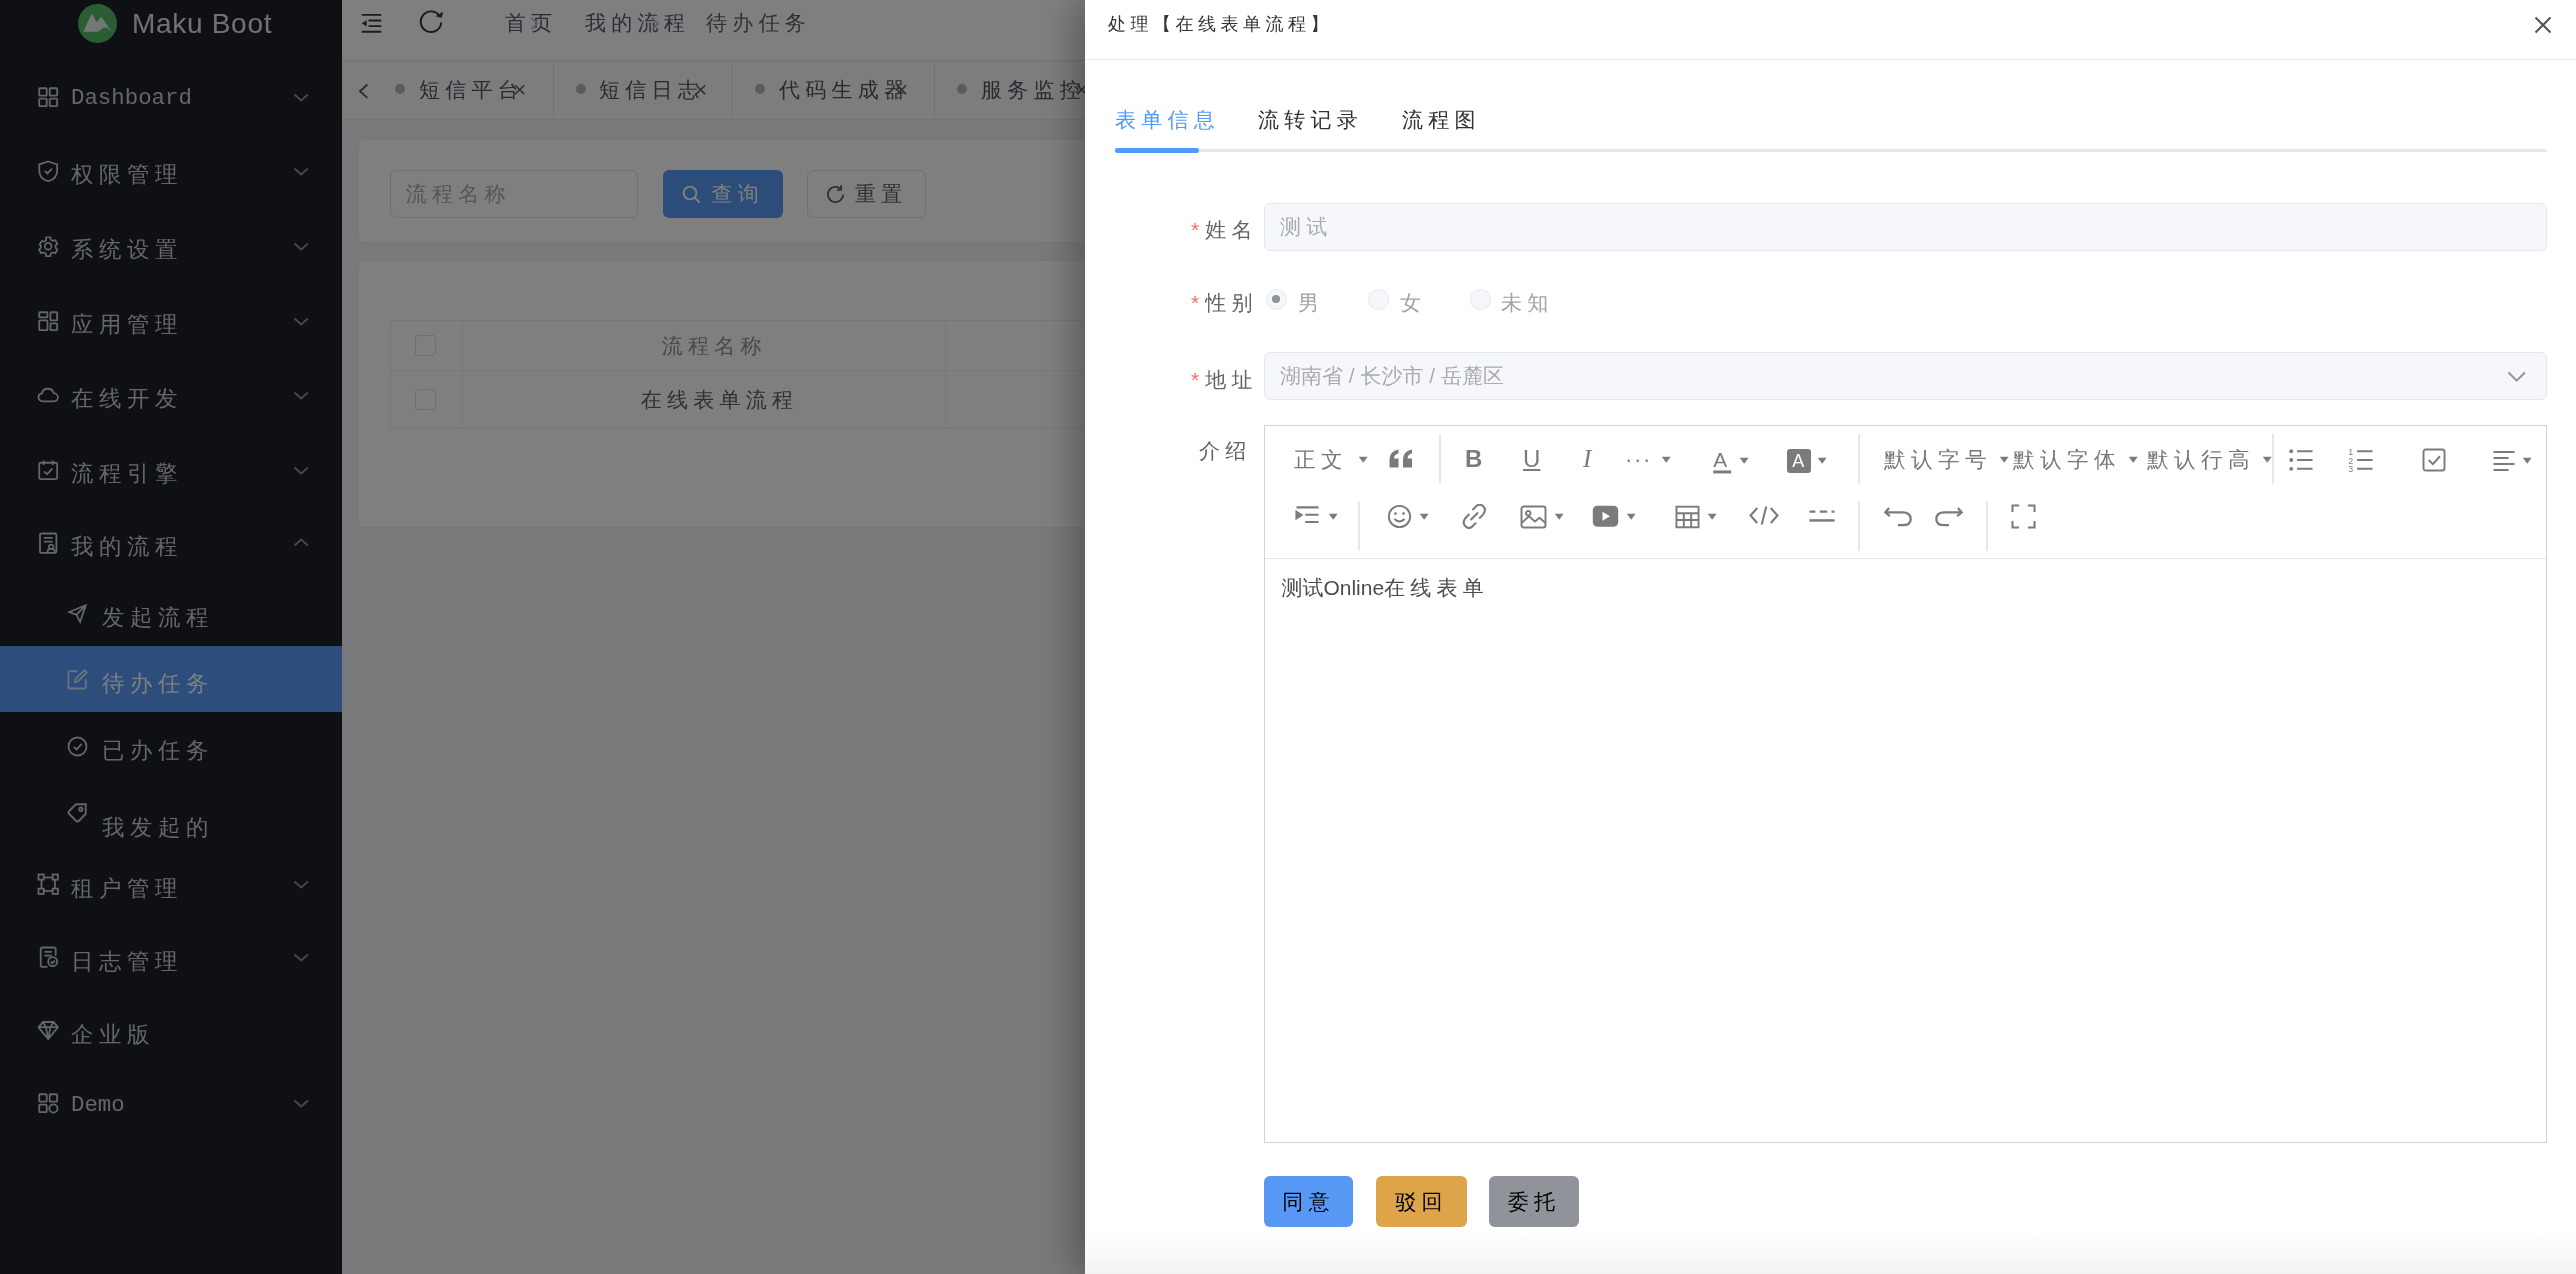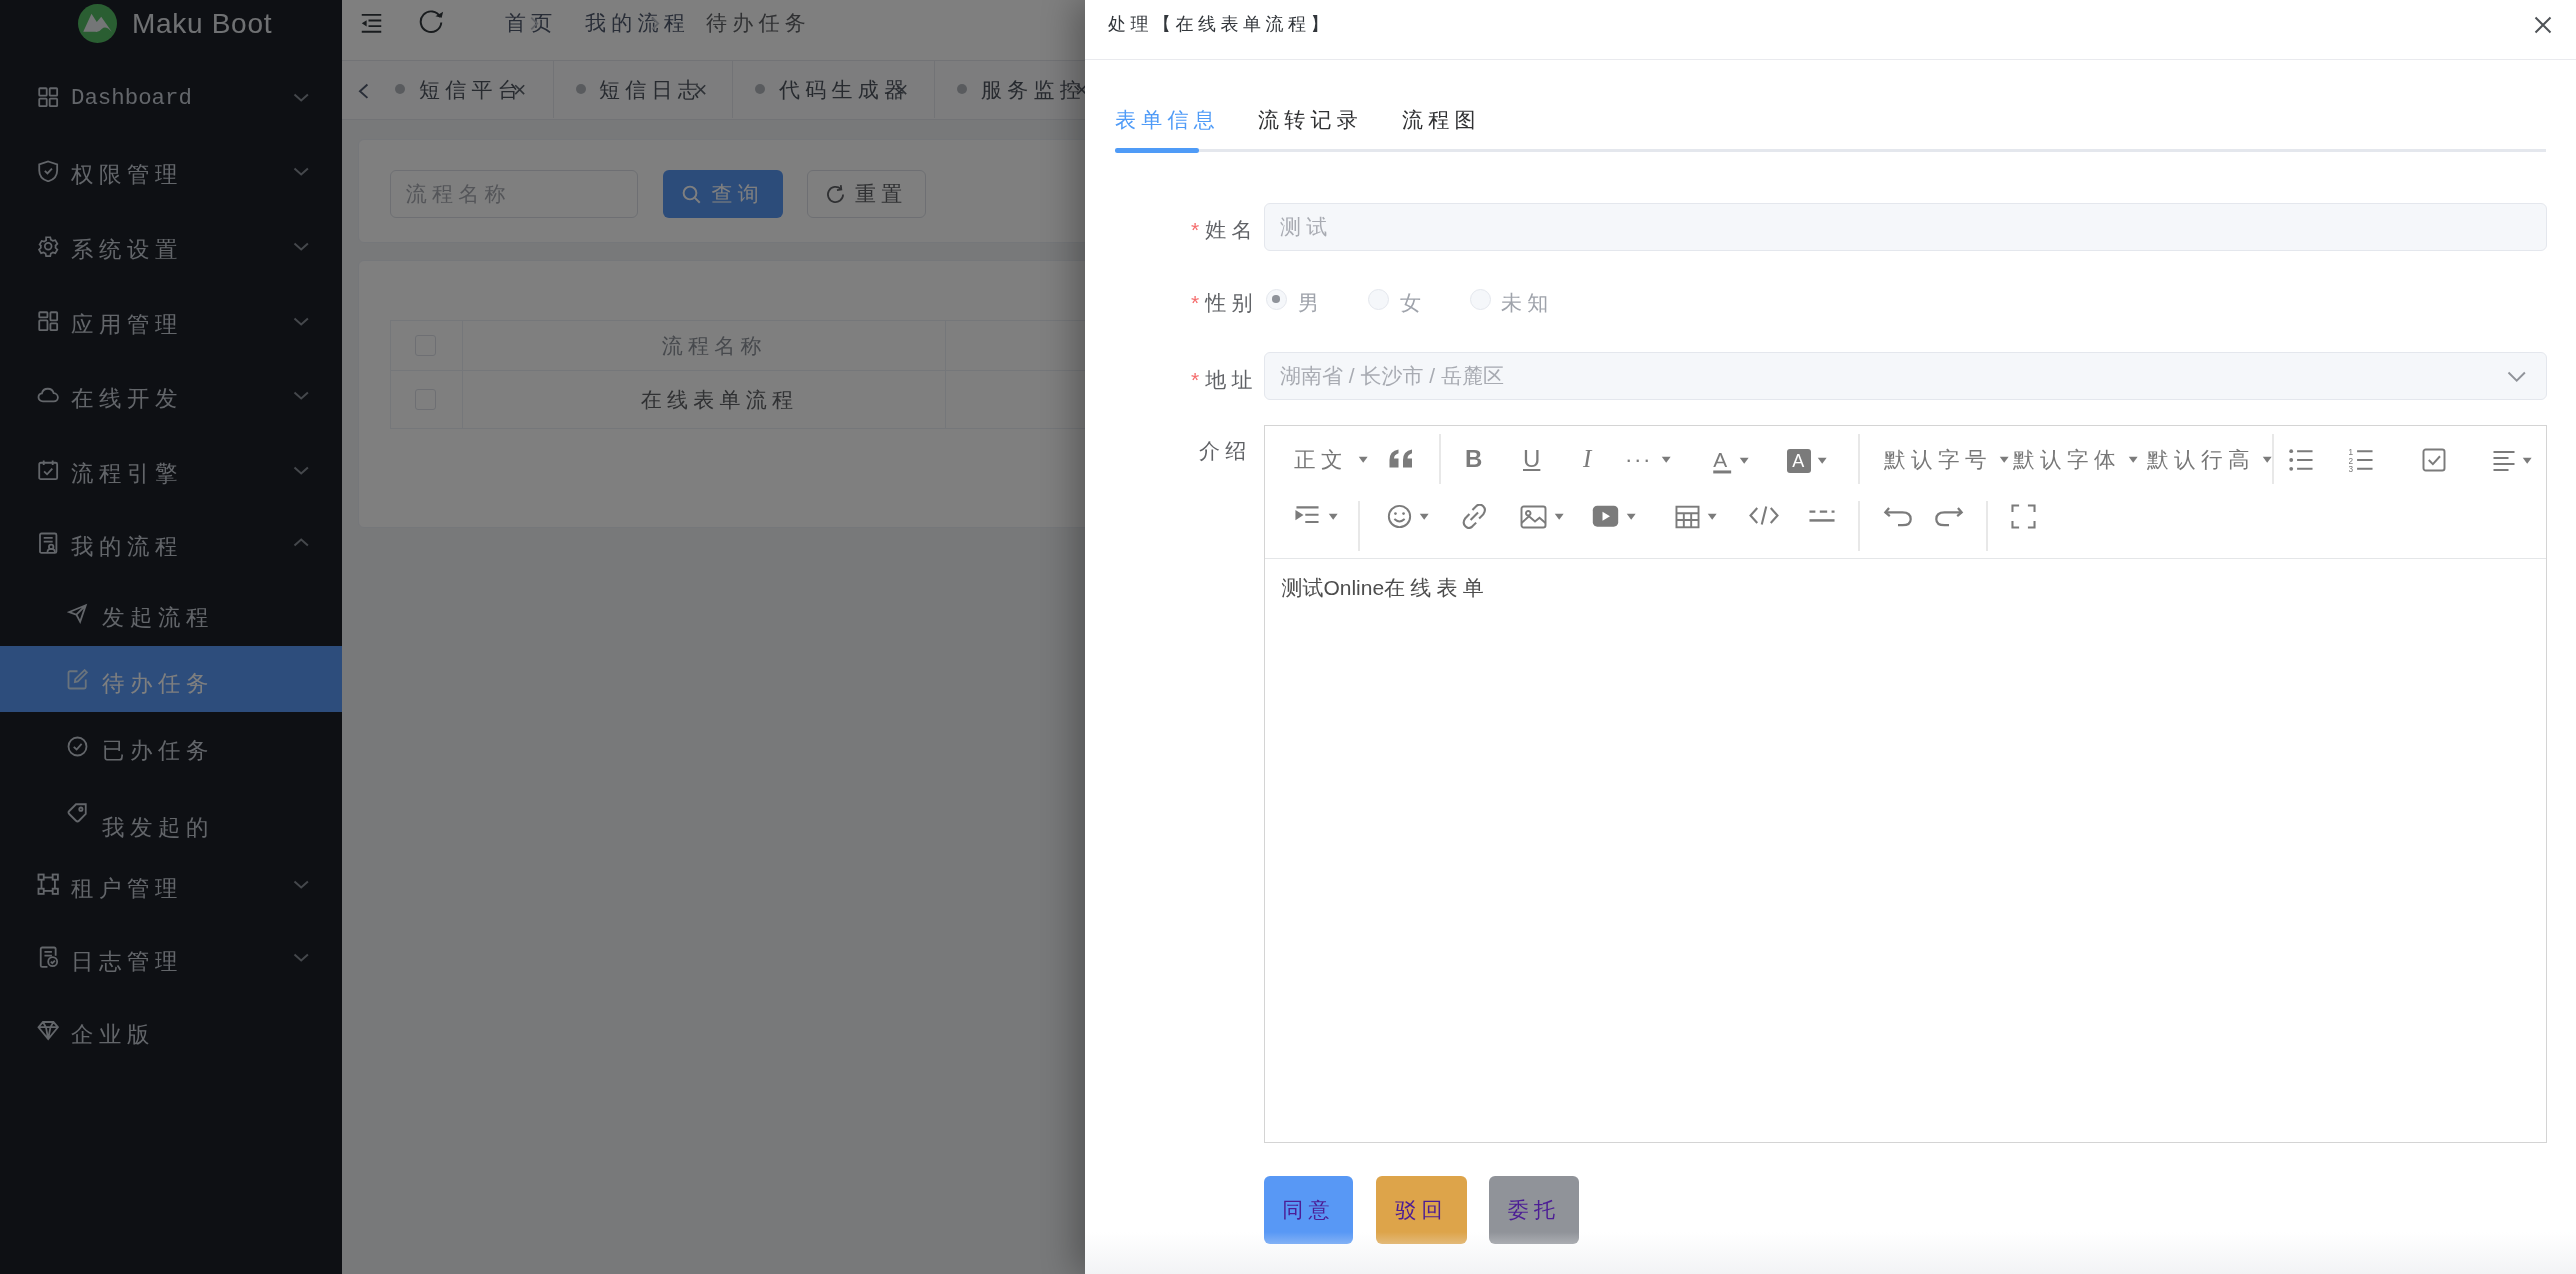--- a/index.html
+++ b/index.html
@@ -67,21 +67,21 @@
   .rlabel { position:absolute; font-size:21px; color:#9fa3ab; white-space:nowrap; }
 
   
   #editor { position:absolute; left:179px; top:425px; width:1283px; height:718px; border:1.5px solid #d4d4d4; }
   #tbar { position:absolute; left:0; top:0; right:0; height:133px; border-bottom:1.5px solid #e4e6e8; }
   .tgrp { position:absolute; width:1.5px; background:#e8e8e8; }
   .titem { position:absolute; display:flex; align-items:center; color:#777; }
   .ttext { font-size:21.6px; color:#777; white-space:nowrap;text-align:center; }
   #econtent { position:absolute; left:16.4px; top:148px; font-size:21px; color:#4d4d4d; }
 
-  .dbtn { position:absolute; top:1176px; height:68px; border-radius:6px; color:#4c1d95; font-size:21px;
+  .dbtn { position:absolute; top:1176px; height:51px; border-radius:6px; color:#000000; font-size:21px;
           display:flex; align-items:center; justify-content:center; }
 </style>
 </head>
 <body>
 <div id="app">
   <div id="side">
     <div id="logo">
       <svg class="mark" width="39" height="39" viewBox="0 0 52 52">
         <circle cx="26" cy="26" r="26" fill="#54bd64"></circle>
         <path d="M7 37 L18 13 L25 24 L31 17 L45 37 Q37 28 32 33 Q28 38 23 37 Z" fill="#e8ecef"></path>
@@ -214,20 +214,32 @@
       <span class="tx cjk" style="top:24.6px">日志管理</span>
       <svg class="ar" style="top:32px" width="16.4" height="9" viewBox="0 0 22 12" fill="none" stroke="#8a9099" stroke-width="2.6">
           <path d="M2 2 L11 10 L20 2"></path>
         </svg>
     </div>
     <div class="mi" style="top:994px;height:73px">
       <svg class="ic" style="top:25px" width="22.4" height="22.4" viewBox="0 0 30 30" fill="none" stroke="#c6ccd5" stroke-width="2.4">
           <path d="M8 4 H22 L28 11 L15 27 L2 11 Z M2 11 H28 M8 4 L12 11 L15 27 L18 11 L22 4 M12 11 H18"></path>
         </svg>
       <span class="tx cjk" style="top:24.6px">企业版</span>
+    </div>
+    <div class="mi" style="top:1067px;height:73px">
+      <svg class="ic" style="top:25px" width="22.4" height="22.4" viewBox="0 0 30 30" fill="none" stroke="#c6ccd5" stroke-width="2.4">
+          <rect x="3" y="3" width="10" height="10" rx="1"></rect>
+          <rect x="17" y="3" width="10" height="10" rx="1"></rect>
+          <rect x="3" y="17" width="10" height="10" rx="1"></rect>
+          <circle cx="22" cy="22" r="5.5"></circle>
+        </svg>
+      <span class="tx" style="top:24.6px">Demo</span>
+      <svg class="ar" style="top:32px" width="16.4" height="9" viewBox="0 0 22 12" fill="none" stroke="#8a9099" stroke-width="2.6">
+          <path d="M2 2 L11 10 L20 2"></path>
+        </svg>
     </div>
   </div>
   <div id="main">
     <div id="topbar">
       <svg class="abs" style="left:19.4px;top:12.7px" width="21" height="21" viewBox="0 0 28 28" fill="none" stroke="#33383d" stroke-width="2.6">
         <path d="M1 2.5 H27 M10 10 H27 M10 17.5 H27 M1 25 H27"></path>
         <path d="M7.5 9.5 L1 13.75 L7.5 18 Z" fill="#33383d" stroke="none"></path>
       </svg>
       <svg class="abs" style="left:75px;top:10.4px" width="28" height="25" viewBox="0 0 38 34" fill="none" stroke="#33383d" stroke-width="2.7">
         <path d="M31.5 9.5 A14 14 0 1 0 33 17"></path>

